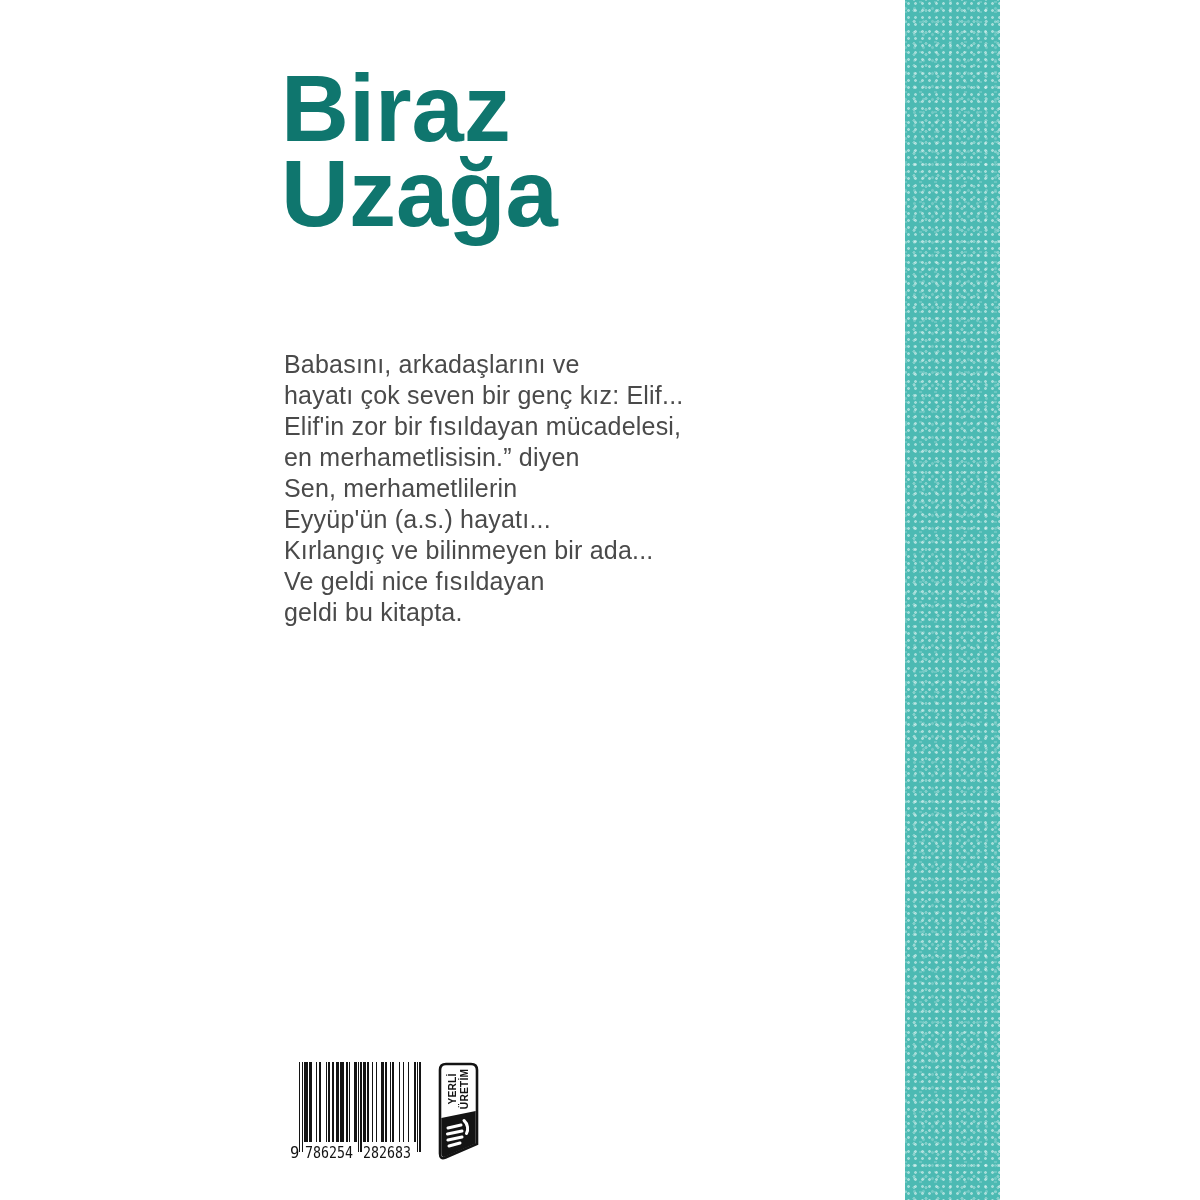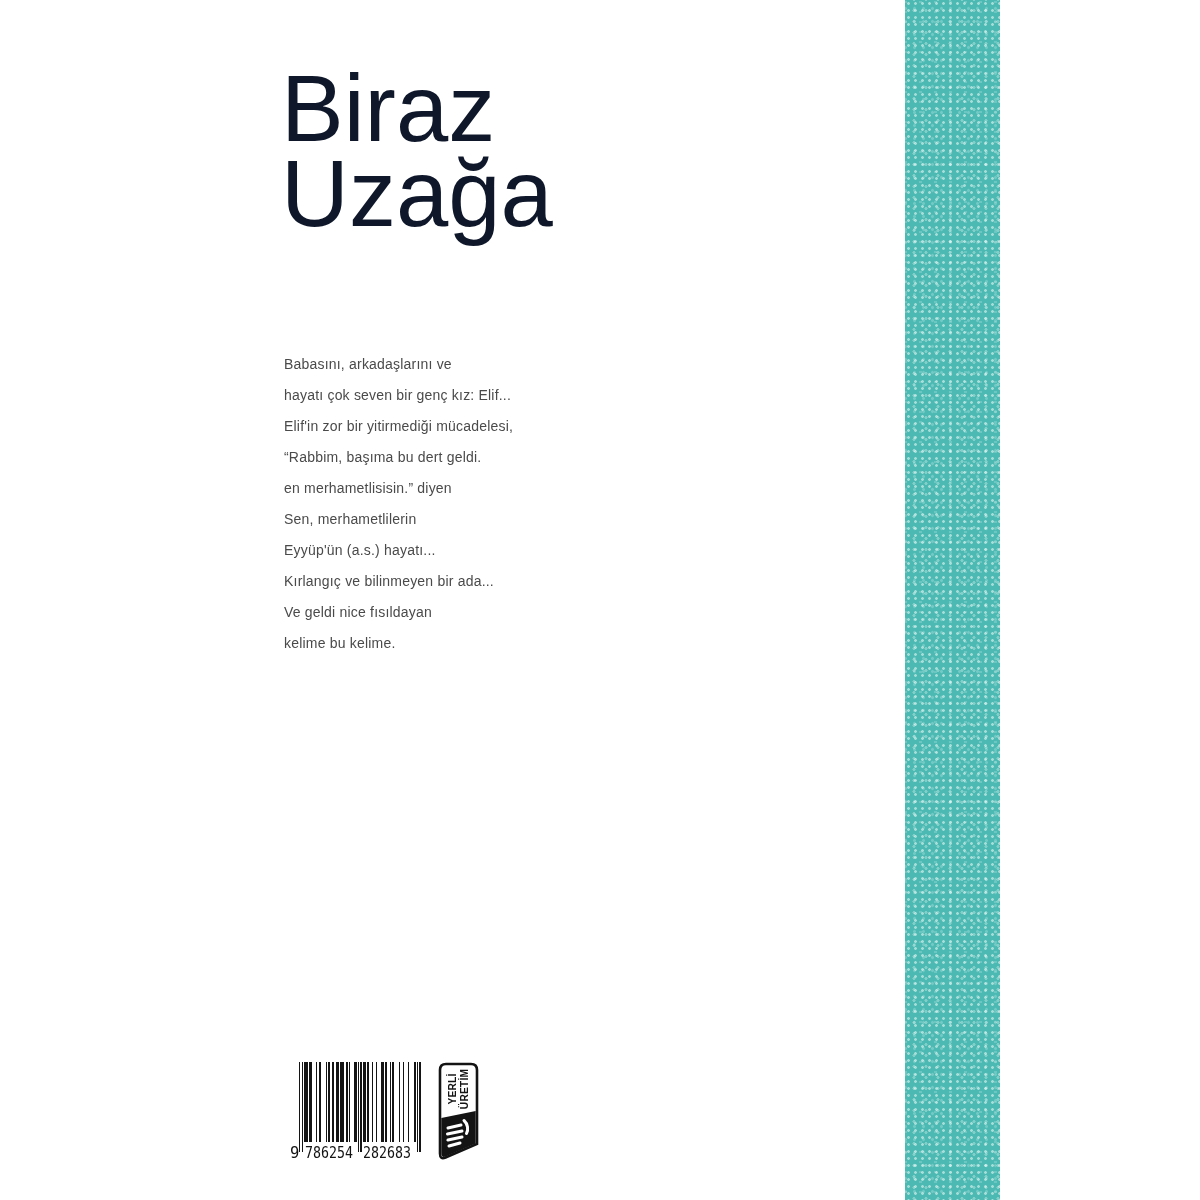--- a/index.html
+++ b/index.html
@@ -20,27 +20,27 @@
       radial-gradient(rgba(255,255,255,0.50) 1.15px, transparent 1.6px),
       radial-gradient(rgba(255,255,255,0.30) 1.35px, transparent 1.8px),
       radial-gradient(rgba(255,255,255,0.22) 1.0px, transparent 1.45px),
       radial-gradient(rgba(255,255,255,0.18) 1.5px, transparent 2.0px);
     background-size:7px 7px, 12px 11px, 9px 13px, 15px 10px;
     background-position:0 0, 3px 5px, 5px 2px, 8px 7px;
   }
 
   .title{
     position:absolute;left:281px;top:66px;
-    font-size:94px;line-height:85px;font-weight:400;
-    color:#0f172a;letter-spacing:0px;
+    font-size:94px;line-height:85px;font-weight:700;
+    color:#0f766e;letter-spacing:0px;
   }
 
   .synopsis{
     position:absolute;left:284px;top:349px;
-    font-size:14px;line-height:31px;
+    font-size:25px;line-height:31px;
     color:#4a4a4a;letter-spacing:0.2px;
   }
 
   .barcode-block{position:absolute;left:289px;top:1062px;width:138px;height:100px;}
   .barcode-block svg{display:block;}
   .bc-digit{
     font-family:"DejaVu Sans Mono", monospace;
     font-size:15.5px;fill:#141414;
   }
 
@@ -56,28 +56,27 @@
 <div class="canvas">
 
   <div class="title">
     <div>Biraz</div>
     <div>Uzağa</div>
   </div>
 
   <div class="synopsis">
     <div>Babasını, arkadaşlarını ve</div>
     <div>hayatı çok seven bir genç kız: Elif...</div>
-    <div>Elif'in zor bir yitirmediği mücadelesi,</div>
-    <div>“Rabbim, başıma bu dert geldi.</div>
+    <div>Elif'in zor bir fısıldayan mücadelesi,</div>
     <div>en merhametlisisin.” diyen</div>
     <div>Sen, merhametlilerin</div>
     <div>Eyyüp'ün (a.s.) hayatı...</div>
     <div>Kırlangıç ve bilinmeyen bir ada...</div>
     <div>Ve geldi nice fısıldayan</div>
-    <div>kelime bu kelime.</div>
+    <div>geldi bu kitapta.</div>
   </div>
 
   <div class="barcode-block">
     <svg width="138" height="100" viewBox="0 0 138 100" shape-rendering="crispEdges">
       <g id="bc-data">
           <rect x="15.12" y="0" width="1.34" height="84" fill="#141414"></rect>
           <rect x="16.40" y="0" width="1.34" height="84" fill="#141414"></rect>
           <rect x="17.68" y="0" width="1.34" height="84" fill="#141414"></rect>
           <rect x="20.24" y="0" width="1.34" height="84" fill="#141414"></rect>
           <rect x="21.52" y="0" width="1.34" height="84" fill="#141414"></rect>

